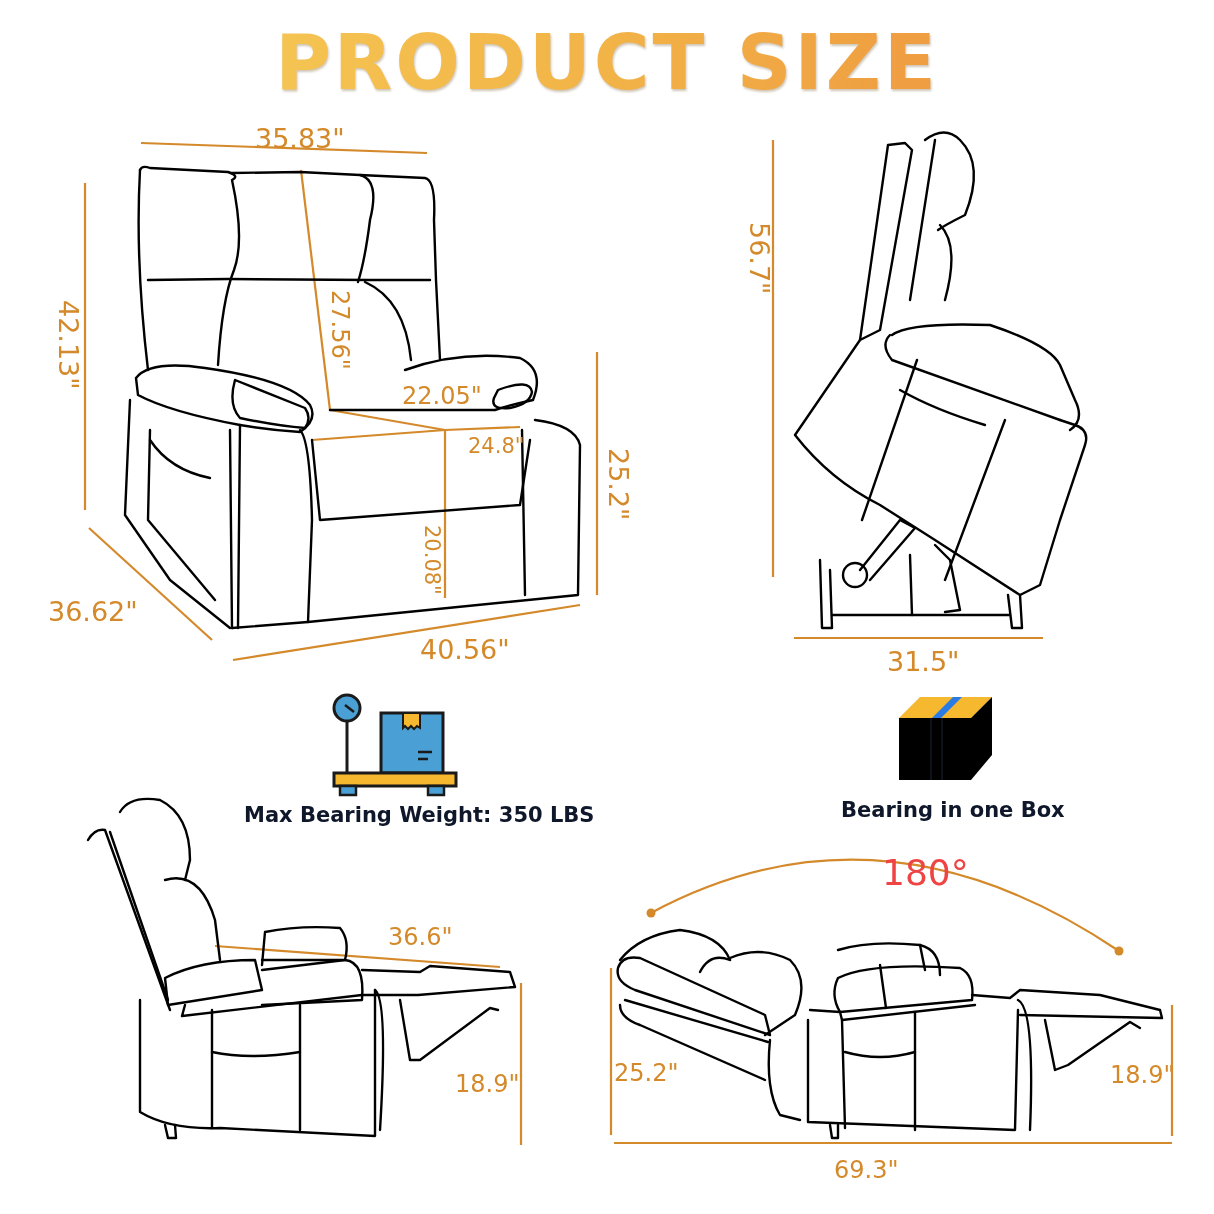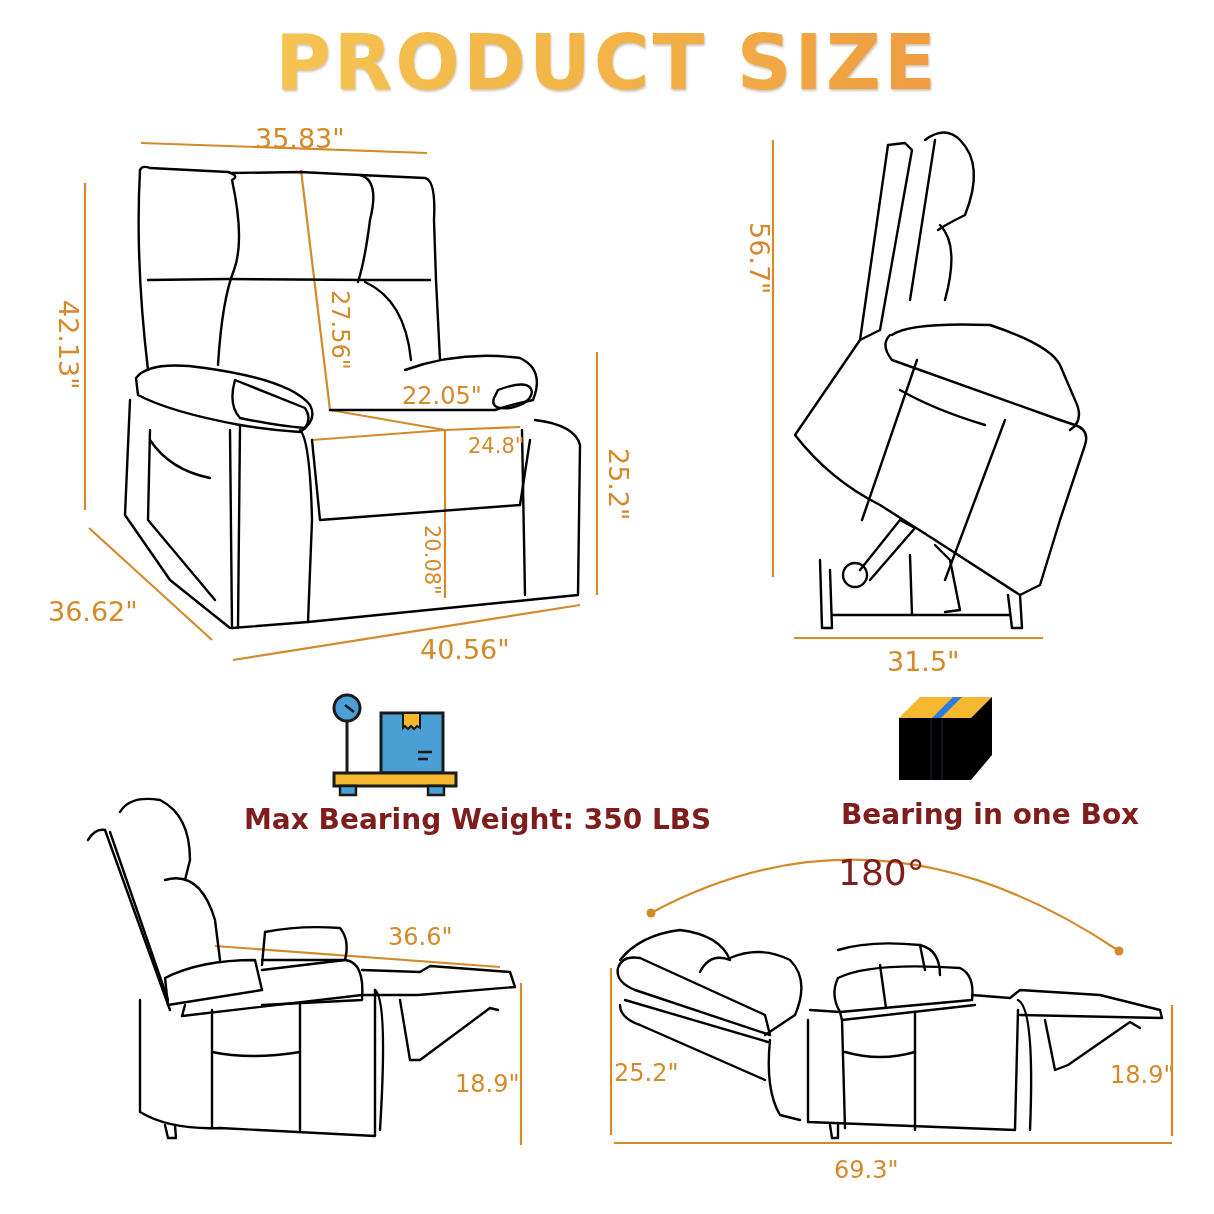--- a/index.html
+++ b/index.html
@@ -3,22 +3,22 @@
 <meta charset="utf-8">
 <style>
   html,body{margin:0;padding:0;background:#ffffff;}
   body{width:1214px;height:1214px;position:relative;overflow:hidden;font-family:"DejaVu Sans","Liberation Sans",sans-serif;}
   .title{position:absolute;left:0;top:18px;width:1214px;text-align:center;font-family:"DejaVu Sans",sans-serif;font-weight:bold;font-size:76px;letter-spacing:3px;
     background:linear-gradient(90deg,#f7d25a 0%,#f2b347 50%,#ec8a3c 100%);-webkit-background-clip:text;background-clip:text;color:transparent;
     text-shadow:0 0 0 rgba(0,0,0,0);filter:drop-shadow(1px 2px 1px rgba(120,90,40,.35));}
   .dim{position:absolute;color:#d4892a;font-family:"DejaVu Sans",sans-serif;font-size:24px;white-space:nowrap;line-height:1;}
   .dim.lg{font-size:27px;}
   .dim.rot{transform-origin:left top;transform:rotate(90deg);}
-  .caption{position:absolute;font-family:"DejaVu Sans",sans-serif;font-weight:bold;font-size:28px;color:#7f1d1d;white-space:nowrap;}
-  .angle{position:absolute;font-family:"DejaVu Sans",sans-serif;font-size:36px;color:#7f1d1d;}
+  .caption{position:absolute;font-family:"DejaVu Sans",sans-serif;font-weight:bold;font-size:21px;color:#0f172a;white-space:nowrap;}
+  .angle{position:absolute;font-family:"DejaVu Sans",sans-serif;font-size:36px;color:#ef4444;margin-left:44px;}
   svg{position:absolute;left:0;top:0;}
   .ln{stroke:#000;stroke-width:2.4;fill:none;stroke-linejoin:round;stroke-linecap:round;}
   .dl{stroke:#d4892a;stroke-width:2.2;fill:none;}
 </style>
 </head>
 <body>
 
 <div class="title">PRODUCT SIZE</div>
 
 <svg width="1214" height="1214">

